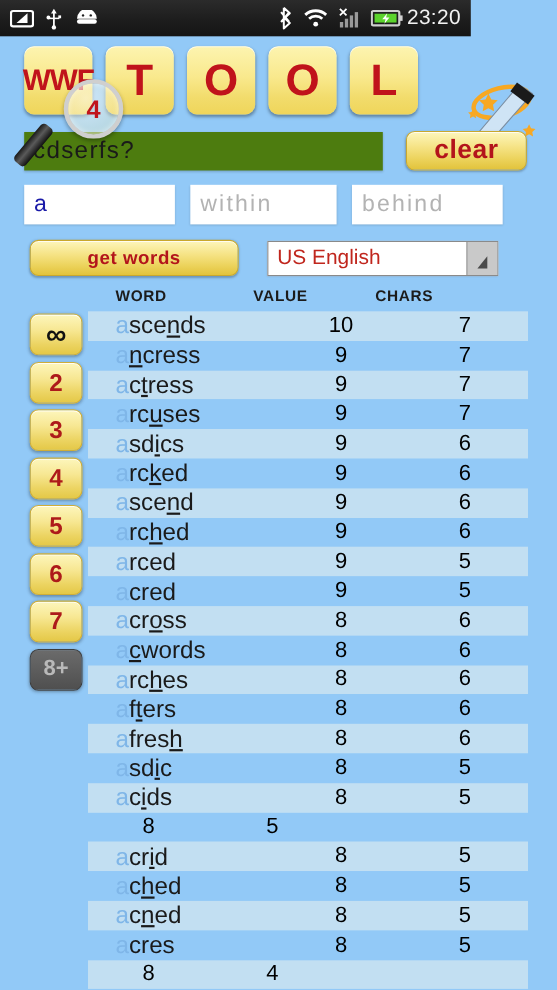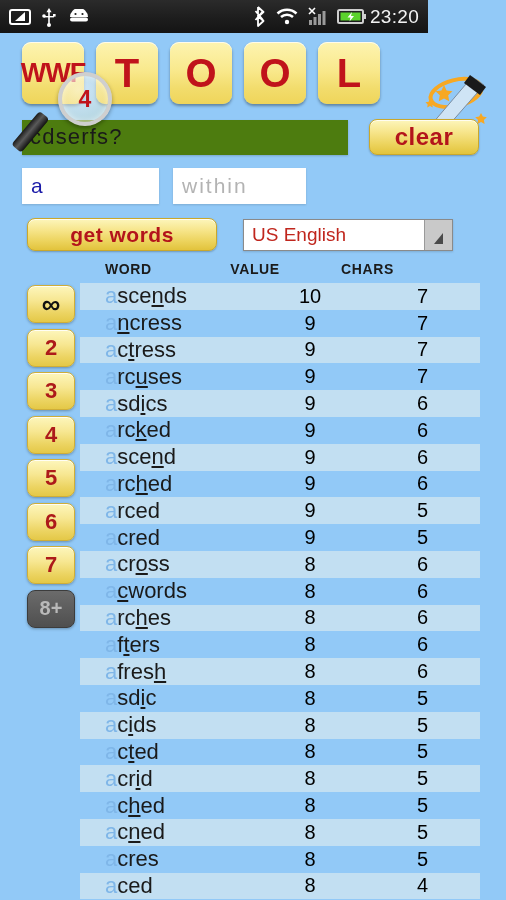--- a/index.html
+++ b/index.html
@@ -112,21 +112,21 @@
   .f1 { width: 137px; }
   .f2 { width: 133px; }
   .f3 { width: 137px; }
 
   
   .action-row {
     display: flex; align-items: center;
     padding: 14px 20px 0 27px;
   }
   .getwords-btn {
-    width: 190px; height: 33px; font-size: 21px; letter-spacing: .5px;
+    width: 190px; height: 33px; font-size: 17px; letter-spacing: .5px;
   }
   .lang-select {
     margin-left: 26px;
     width: 210px; height: 32px;
     background: #fff; border: 1px solid #8a8a8a;
     display: flex; align-items: center;
     position: relative;
     box-shadow: 0 1px 2px rgba(0,0,0,.15);
     cursor: pointer;
   }
@@ -280,20 +280,21 @@
 </div>
 
 <div class="search-row">
   <input class="search-input" type="text" value="cdserfs?" style="">
   <button class="btn-yellow clear-btn">clear</button>
 </div>
 
 <div class="filter-row">
   <input class="f-input f1" type="text" value="a" style="">
   <input class="f-input f2" type="text" placeholder="within" style="">
+  <input class="f-input f3" type="text" placeholder="behind" style="">
 </div>
 
 <div class="action-row">
   <button class="btn-yellow getwords-btn">get words</button>
   <div class="lang-select">
     <span class="lang-text">US English</span>
     <span class="lang-arrow">
         <i class="tri"></i>
       </span>
   </div>
@@ -386,21 +387,20 @@
         <span class="cell-word"><span class="pre">a</span><span>sd</span><span class="ul">i</span><span>c</span></span>
         <span class="cell-num">8</span>
         <span class="cell-num chars">5</span>
       </div>
       <div class="row odd">
         <span class="cell-word"><span class="pre">a</span><span>c</span><span class="ul">i</span><span>ds</span></span>
         <span class="cell-num">8</span>
         <span class="cell-num chars">5</span>
       </div>
       <div class="row even">
-        <span class="cell-word"><span class="pre">a</span><span>c</span><span class="ul">t</span><span>ed</span></span>
         <span class="cell-num">8</span>
         <span class="cell-num chars">5</span>
       </div>
       <div class="row odd">
         <span class="cell-word"><span class="pre">a</span><span>cr</span><span class="ul">i</span><span>d</span></span>
         <span class="cell-num">8</span>
         <span class="cell-num chars">5</span>
       </div>
       <div class="row even">
         <span class="cell-word"><span class="pre">a</span><span>c</span><span class="ul">h</span><span>ed</span></span>
@@ -411,21 +411,20 @@
         <span class="cell-word"><span class="pre">a</span><span>c</span><span class="ul">n</span><span>ed</span></span>
         <span class="cell-num">8</span>
         <span class="cell-num chars">5</span>
       </div>
       <div class="row even">
         <span class="cell-word"><span class="pre">a</span><span>cres</span><span class="ul"></span><span></span></span>
         <span class="cell-num">8</span>
         <span class="cell-num chars">5</span>
       </div>
       <div class="row odd">
-        <span class="cell-word"><span class="pre">a</span><span>ced</span><span class="ul"></span><span></span></span>
         <span class="cell-num">8</span>
         <span class="cell-num chars">4</span>
       </div>
     </div>
   <div class="badges" id="badges">
       <div class="badge inf" style="top: 2px;">∞</div>
       <div class="badge" style="top: 45.5px;">2</div>
       <div class="badge" style="top: 89px;">3</div>
       <div class="badge" style="top: 132.5px;">4</div>
       <div class="badge" style="top: 176px;">5</div>

